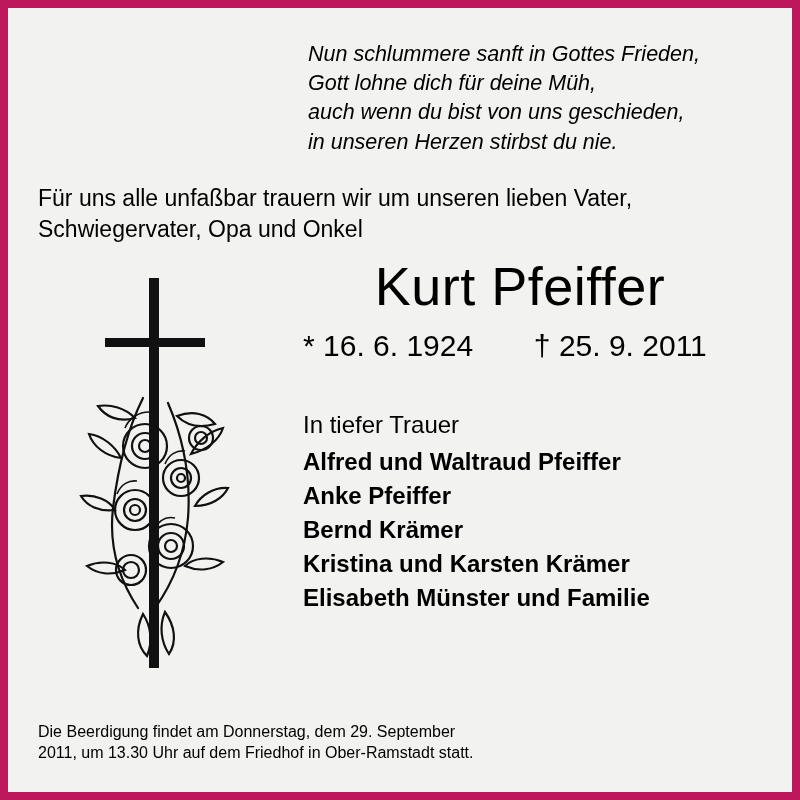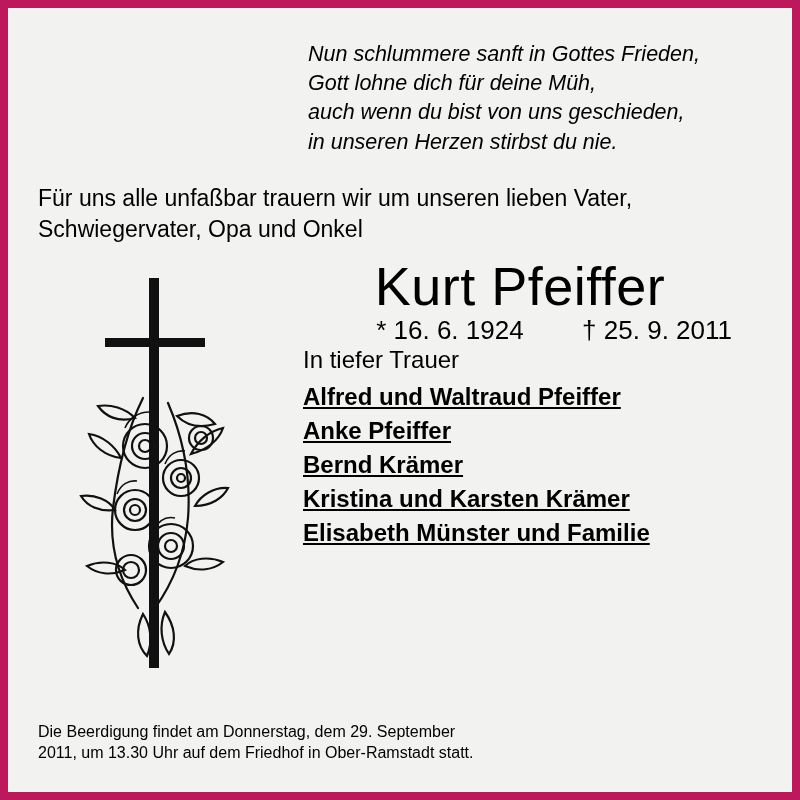--- a/index.html
+++ b/index.html
@@ -66,40 +66,41 @@
   .deceased-name {
     font-size: 54px;
     font-weight: 400;
     letter-spacing: 0.5px;
     line-height: 1.05;
     text-align: center;
     padding-right: 25px;
   }
 
   .dates {
-    font-size: 26px;
-    text-align: right;
+    margin-top: 14px;
+    font-size: 30px;
+    text-align: left;
     padding-right: 30px;
     white-space: nowrap;
   }
   .dates .gap {
     display: inline-block;
     width: 44px;
   }
 
   .mourning-label {
+    margin-top: 48px;
     font-size: 24px;
   }
 
   .mourners {
     margin-top: 6px;
     font-size: 24px;
     font-weight: bold;
     line-height: 1.42;
-    text-decoration: underline;
   }
   .mourners div {
     white-space: nowrap;
   }
 
   .footer {
     position: absolute;
     left: 30px;
     right: 30px;
     bottom: 28px;

